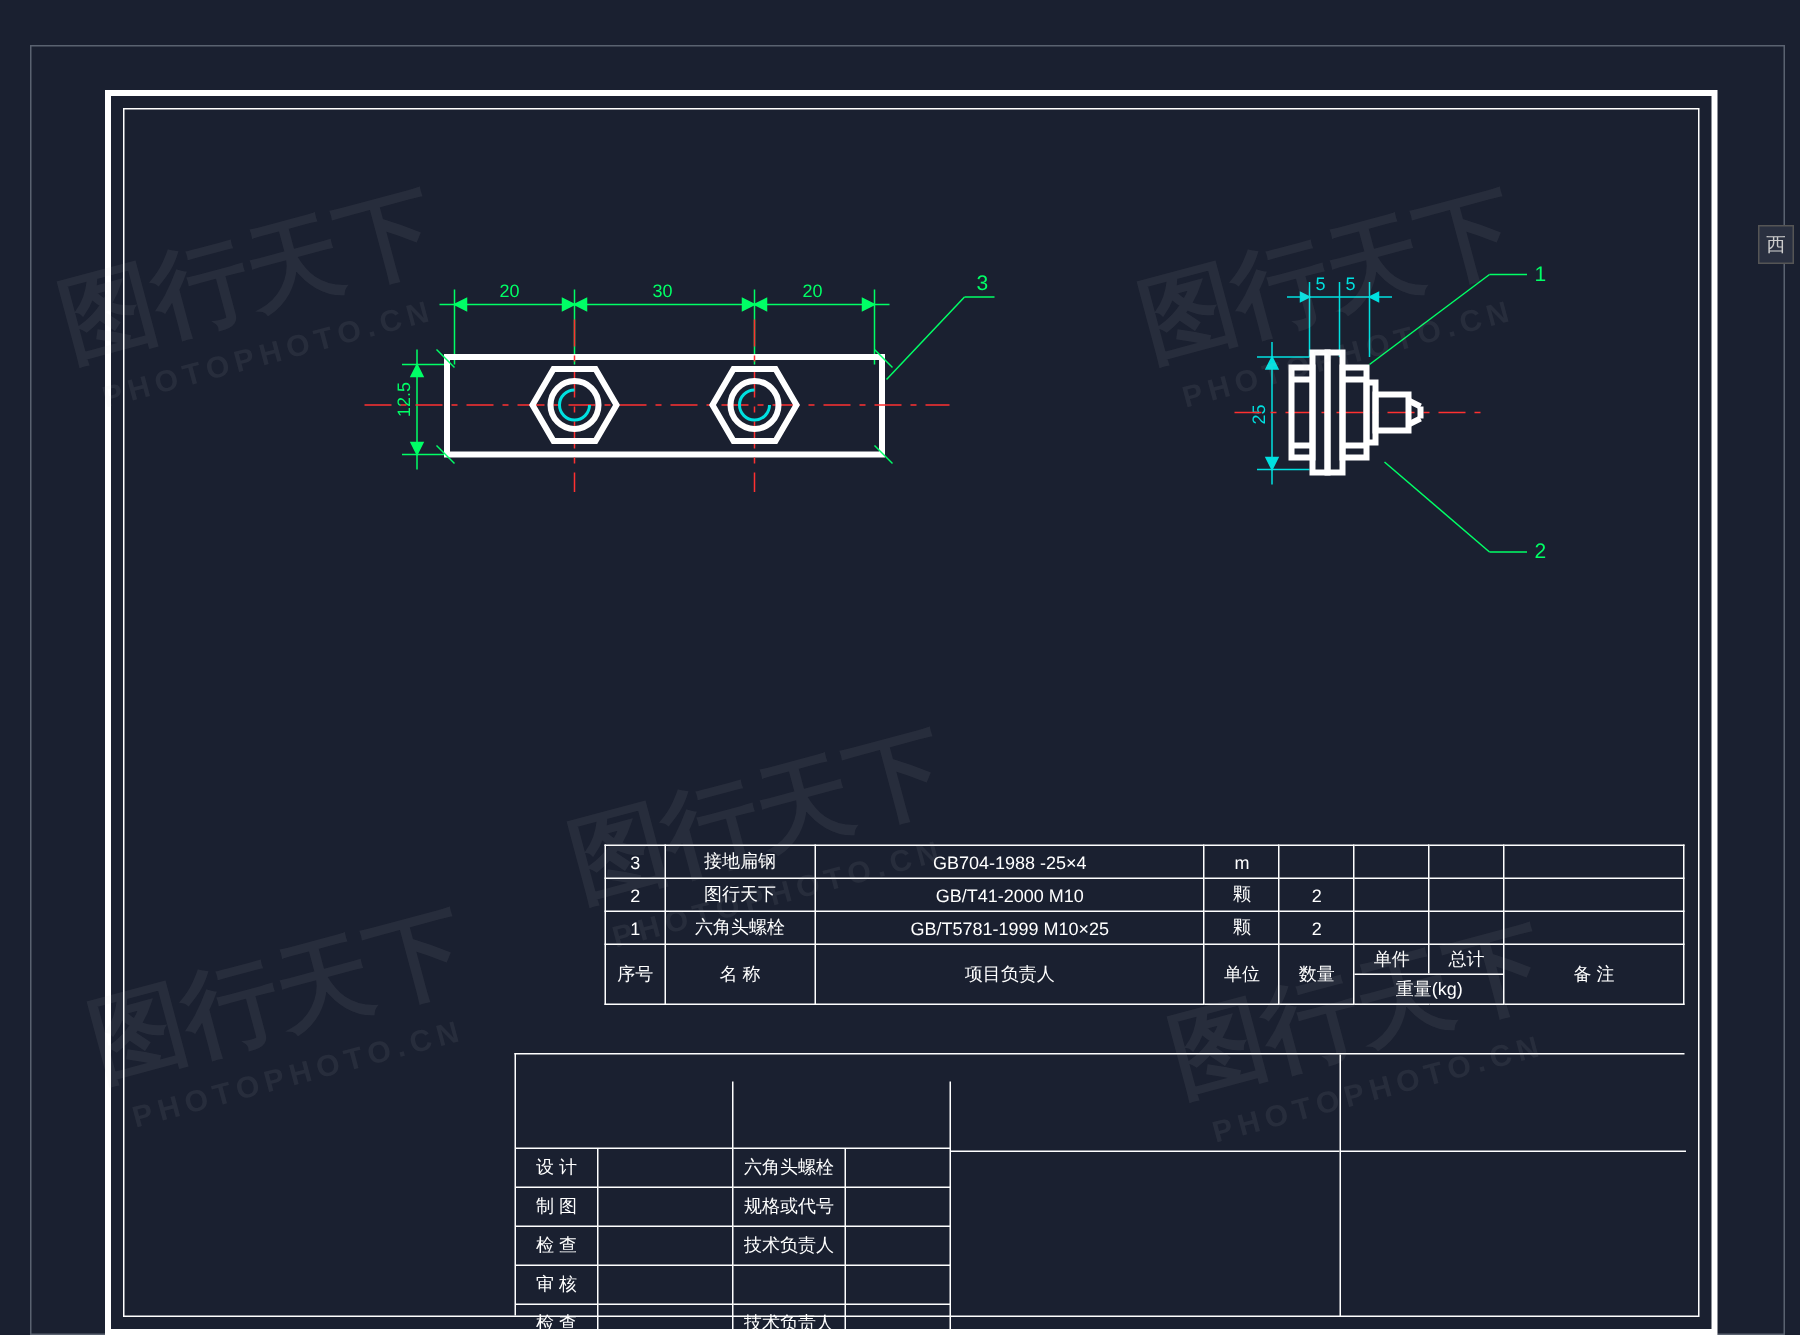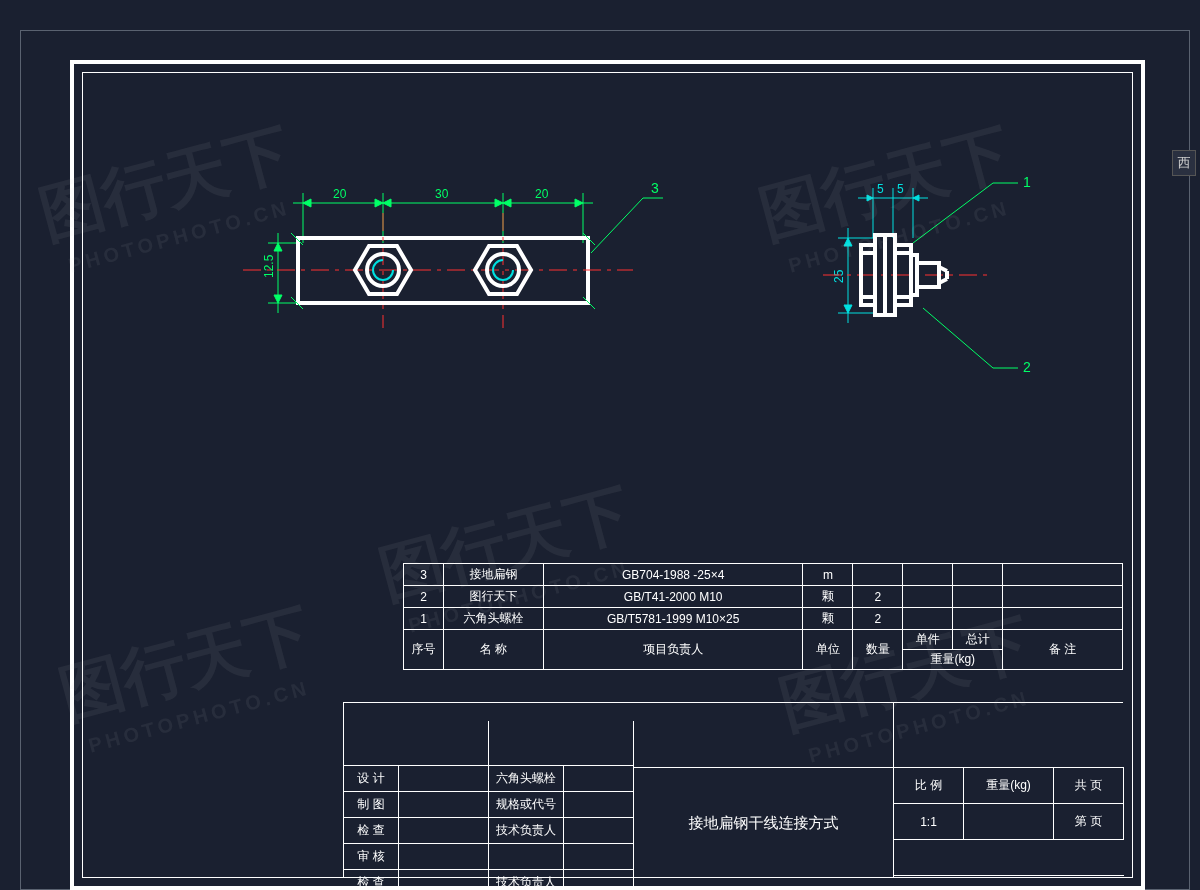--- a/index.html
+++ b/index.html
@@ -377,40 +377,24 @@
 
               <div class="tb-cell">检 查</div>
               <div class="tb-cell"></div>
               <div class="tb-cell">技术负责人</div>
               <div class="tb-cell"></div>
             </div>
           </div>
 
           <div class="tb-mid">
             <div class="tb-mid-top"></div>
-            <div class="tb-mid-title">接地扁钢干线连接方式</div>
           </div>
 
           <div class="tb-right">
             <div style="height:65px;border-bottom:1px solid #fff"></div>
-            <div class="tb-right-bot">
-              <div class="tb-row2">
-                <div class="tb-cell">比 例</div>
-                <div class="tb-cell">重量(kg)</div>
-                <div class="tb-cell">共 页</div>
-              </div>
-              <div class="tb-row2">
-                <div class="tb-cell">1:1</div>
-                <div class="tb-cell"></div>
-                <div class="tb-cell">第 页</div>
-              </div>
-              <div class="tb-row2">
-                <div class="tb-cell" style="grid-column:1/4;border-right:none"></div>
-              </div>
-            </div>
           </div>
         </div>
 
       </div>
     </div>
   </div>
 
   <div class="wm" style="left:40px; top:140px;">
     <span>图行天下</span>
     <small>PHOTOPHOTO.CN</small>

